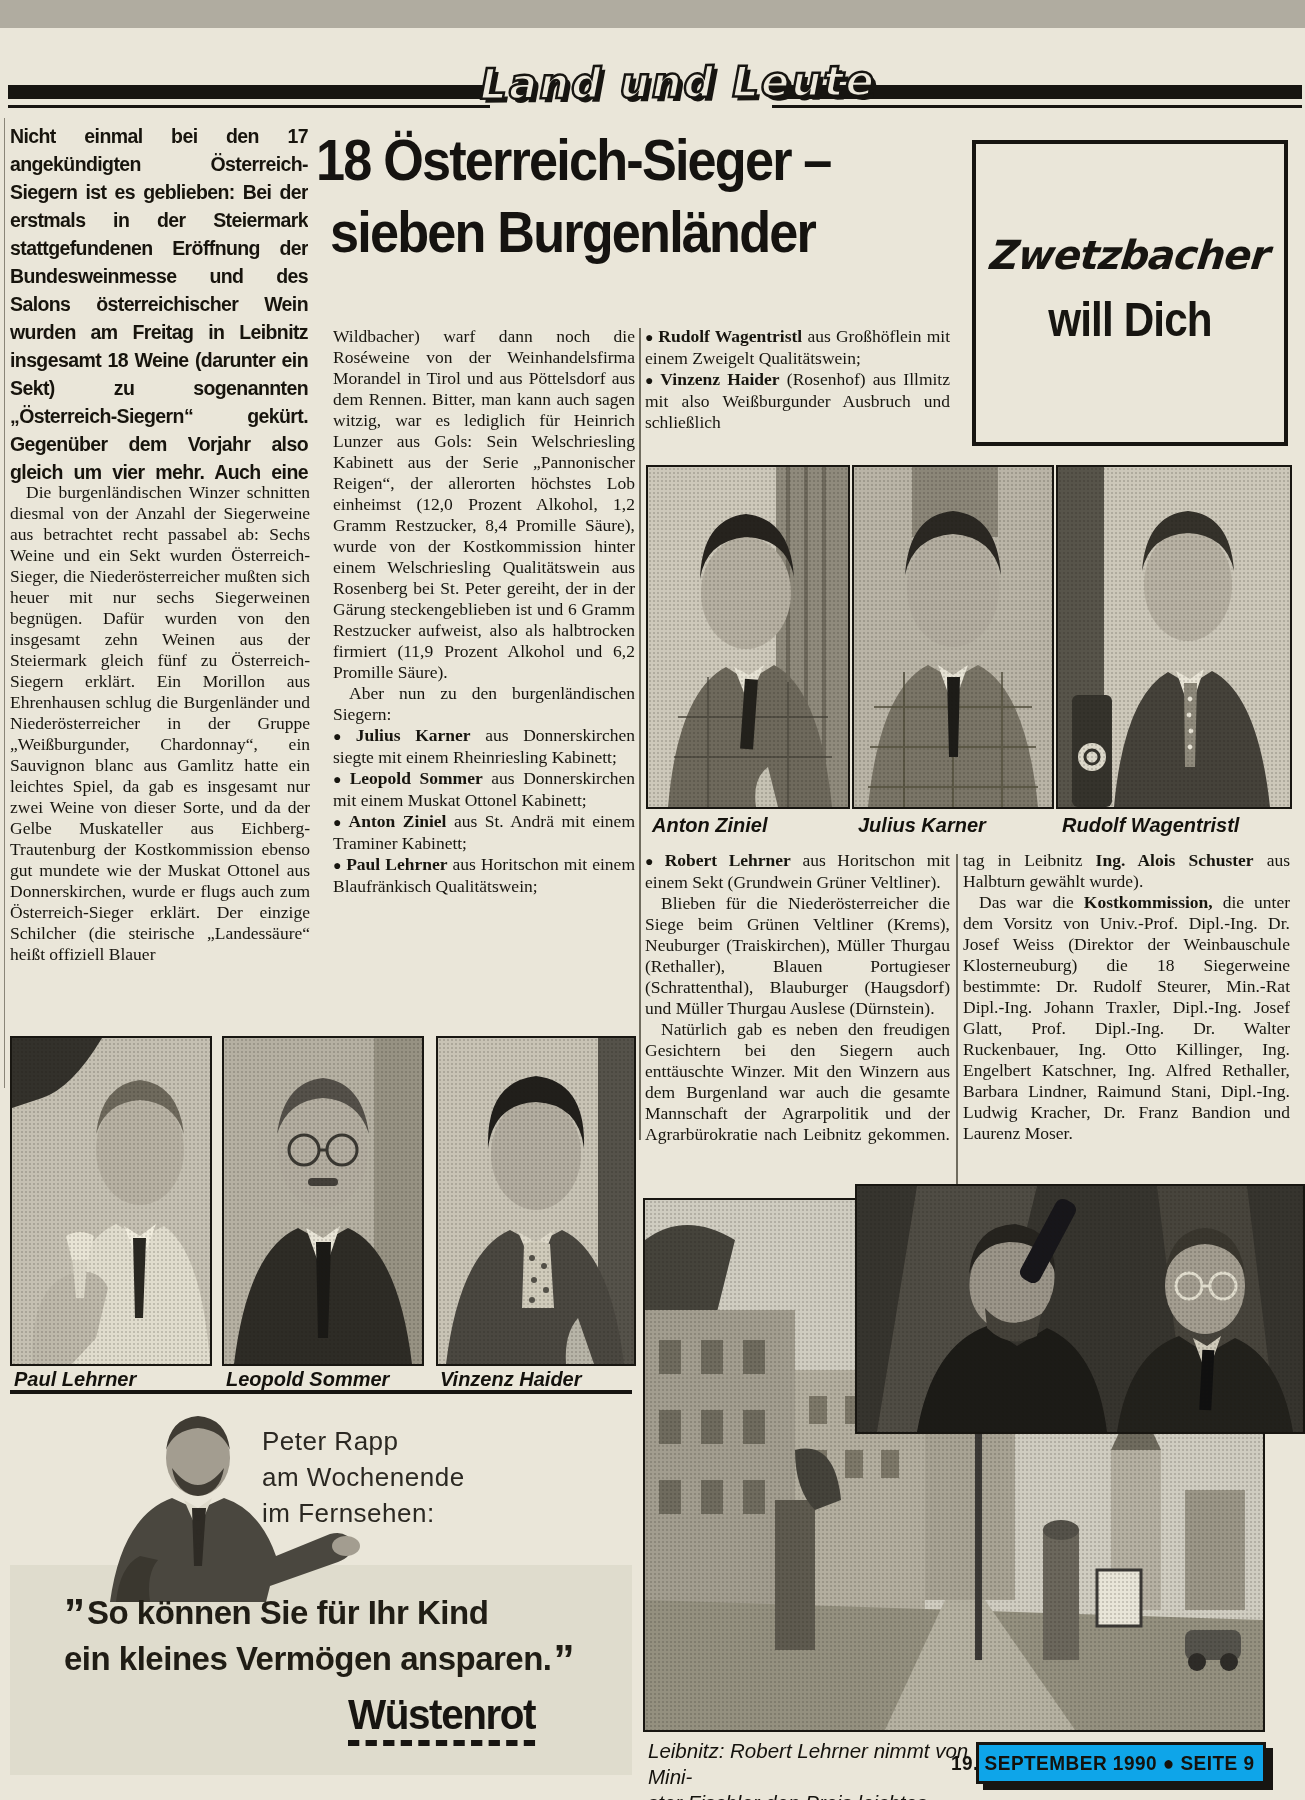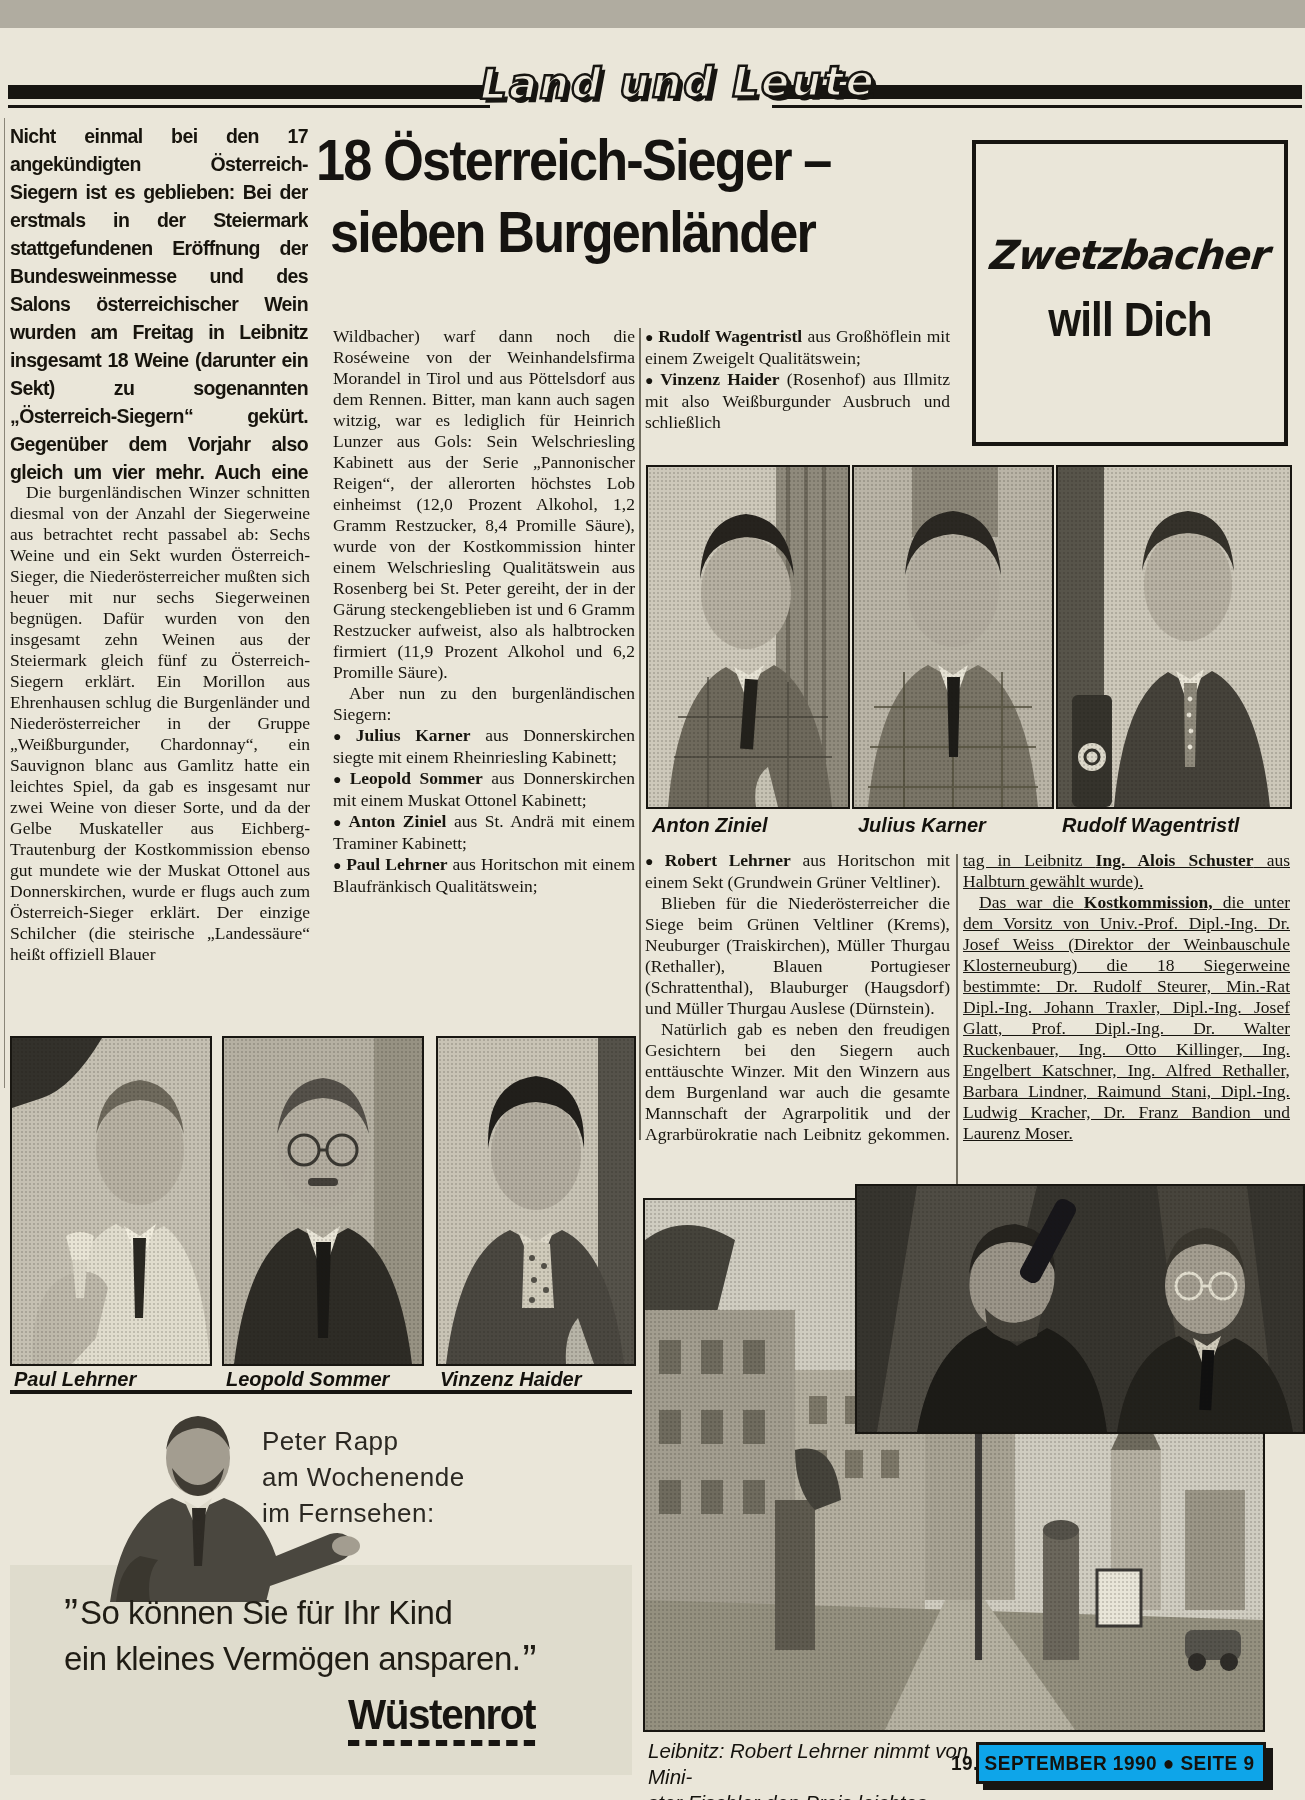--- a/index.html
+++ b/index.html
@@ -35,21 +35,21 @@
   .ph{border:2px solid #181611;overflow:hidden;background:#b8b3a5;}
   .ph svg{display:block;width:100%;height:100%;}
   .ph::after{content:"";position:absolute;inset:0;
     background-image:radial-gradient(rgba(25,22,15,.16) 1px, transparent 1.4px);
     background-size:4px 4px;pointer-events:none;}
   .cap{font-family:"Liberation Sans", sans-serif;font-weight:bold;font-style:italic;
     font-size:20px;color:#14120d;white-space:nowrap;}
   
   .ad-band{background:#dfdccd;}
   .ad-intro-line{font-family:"Liberation Sans", sans-serif;font-size:26px;color:#2b2822;letter-spacing:.5px;}
-  .quote{font-family:"Liberation Sans", sans-serif;font-weight:400;font-size:33px;
+  .quote{font-family:"Liberation Sans", sans-serif;font-weight:700;font-size:33px;
     letter-spacing:-.5px;color:#201d15;white-space:nowrap;}
   .qmark{font-size:42px;line-height:0;vertical-align:-4px;letter-spacing:-2px;padding-right:4px;}
   .qmark.close{padding-left:2px;}
   .brand{font-family:"Liberation Sans", sans-serif;font-weight:900;font-size:43px;
     letter-spacing:-1.5px;color:#171511;transform:scaleX(.94);transform-origin:left;
     border-bottom:6px dashed #171511;padding-bottom:1px;white-space:nowrap;}
   
   .street-cap{font-family:"Liberation Sans", sans-serif;font-weight:normal;font-style:italic;
     font-size:20.5px;line-height:26px;color:#14120d;}
   .date-box{border:3px solid #171511;background:#0ea5e9;box-shadow:7px 6px 0 #171511;
@@ -168,21 +168,21 @@
   <div class="abs cap" style="left:1062px;top:786px;">Rudolf Wagentristl</div>
 
   <div class="abs serifcol" style="left:645px;top:822px;width:305px;height:296px;">
     <p><span class="bullet">●</span><b>Robert Lehrner</b><span> aus Horitschon mit einem Sekt (Grundwein Grüner Veltliner).</span></p>
     <p class="ind">Blieben für die Niederösterreicher die Siege beim Grünen Veltliner (Krems), Neuburger (Traiskirchen), Müller Thurgau (Rethaller), Blauen Portugieser (Schrattenthal), Blauburger (Haugsdorf) und Müller Thurgau Auslese (Dürnstein).</p>
     <p class="ind">Natürlich gab es neben den freudigen Gesichtern bei den Siegern auch enttäuschte Winzer. Mit den Winzern aus dem Burgenland war auch die gesamte Mannschaft der Agrarpolitik und der Agrarbürokratie nach Leibnitz gekommen. Zusätzlich noch der Vorstand der Finanzabteilung der Landesregierung, Hofrat Dr. Helmut Roth (er vertritt die Landesregierung im Aufsichtsrat der Weinmarketinggesellschaft, zu dessen neuen Vorsitzenden am Frei-</p>
   </div>
 
   <div class="abs vrule" style="left:956px;top:826px;height:330px;"></div>
 
-  <div class="abs serifcol" style="left:963px;top:822px;width:327px;height:340px;text-decoration:underline;">
+  <div class="abs serifcol" style="left:963px;top:822px;width:327px;height:340px;">
     <p><span>tag in Leibnitz </span><b>Ing. Alois Schuster</b><span> aus Halbturn gewählt wurde).</span></p>
     <p class="ind"><span>Das war die </span><b>Kostkommission,</b><span> die unter dem Vorsitz von Univ.-Prof. Dipl.-Ing. Dr. Josef Weiss (Direktor der Weinbauschule Klosterneuburg) die 18 Siegerweine bestimmte: Dr. Rudolf Steurer, Min.-Rat Dipl.-Ing. Johann Traxler, Dipl.-Ing. Josef Glatt, Prof. Dipl.-Ing. Dr. Walter Ruckenbauer, Ing. Otto Killinger, Ing. Engelbert Katschner, Ing. Alfred Rethaller, Barbara Lindner, Raimund Stani, Dipl.-Ing. Ludwig Kracher, Dr. Franz Bandion und Laurenz Moser.</span></p>
   </div>
 
   <div class="abs ph" style="left:10px;top:1008px;width:198px;height:326px;">
     <svg viewBox="0 0 198 326" preserveAspectRatio="none">
       <rect width="198" height="326" fill="#c5c0b2"></rect>
       <path d="M0 0 L90 0 Q60 50 30 60 L0 70 Z" fill="#33312b"></path>
       <path d="M40 326 Q52 210 104 186 L128 200 L152 188 Q190 214 198 326 Z" fill="#e0dccd"></path>
       <path d="M112 188 L128 230 L144 186 L128 198 Z" fill="#f0ecdd"></path>

